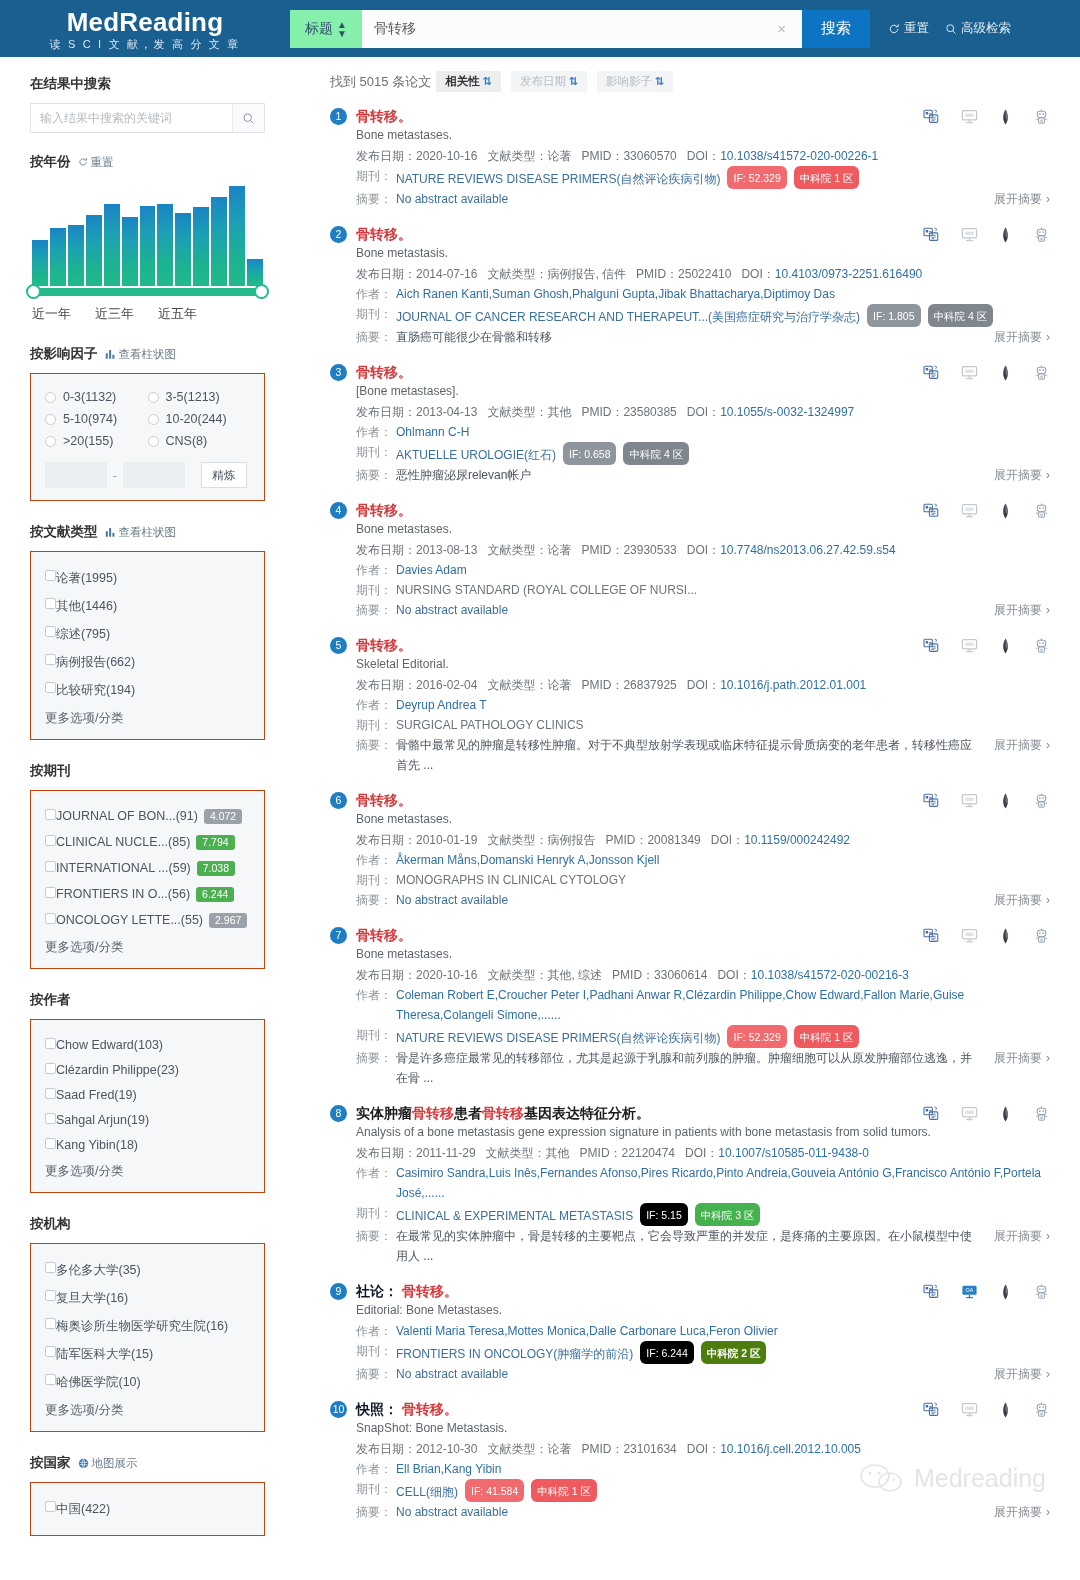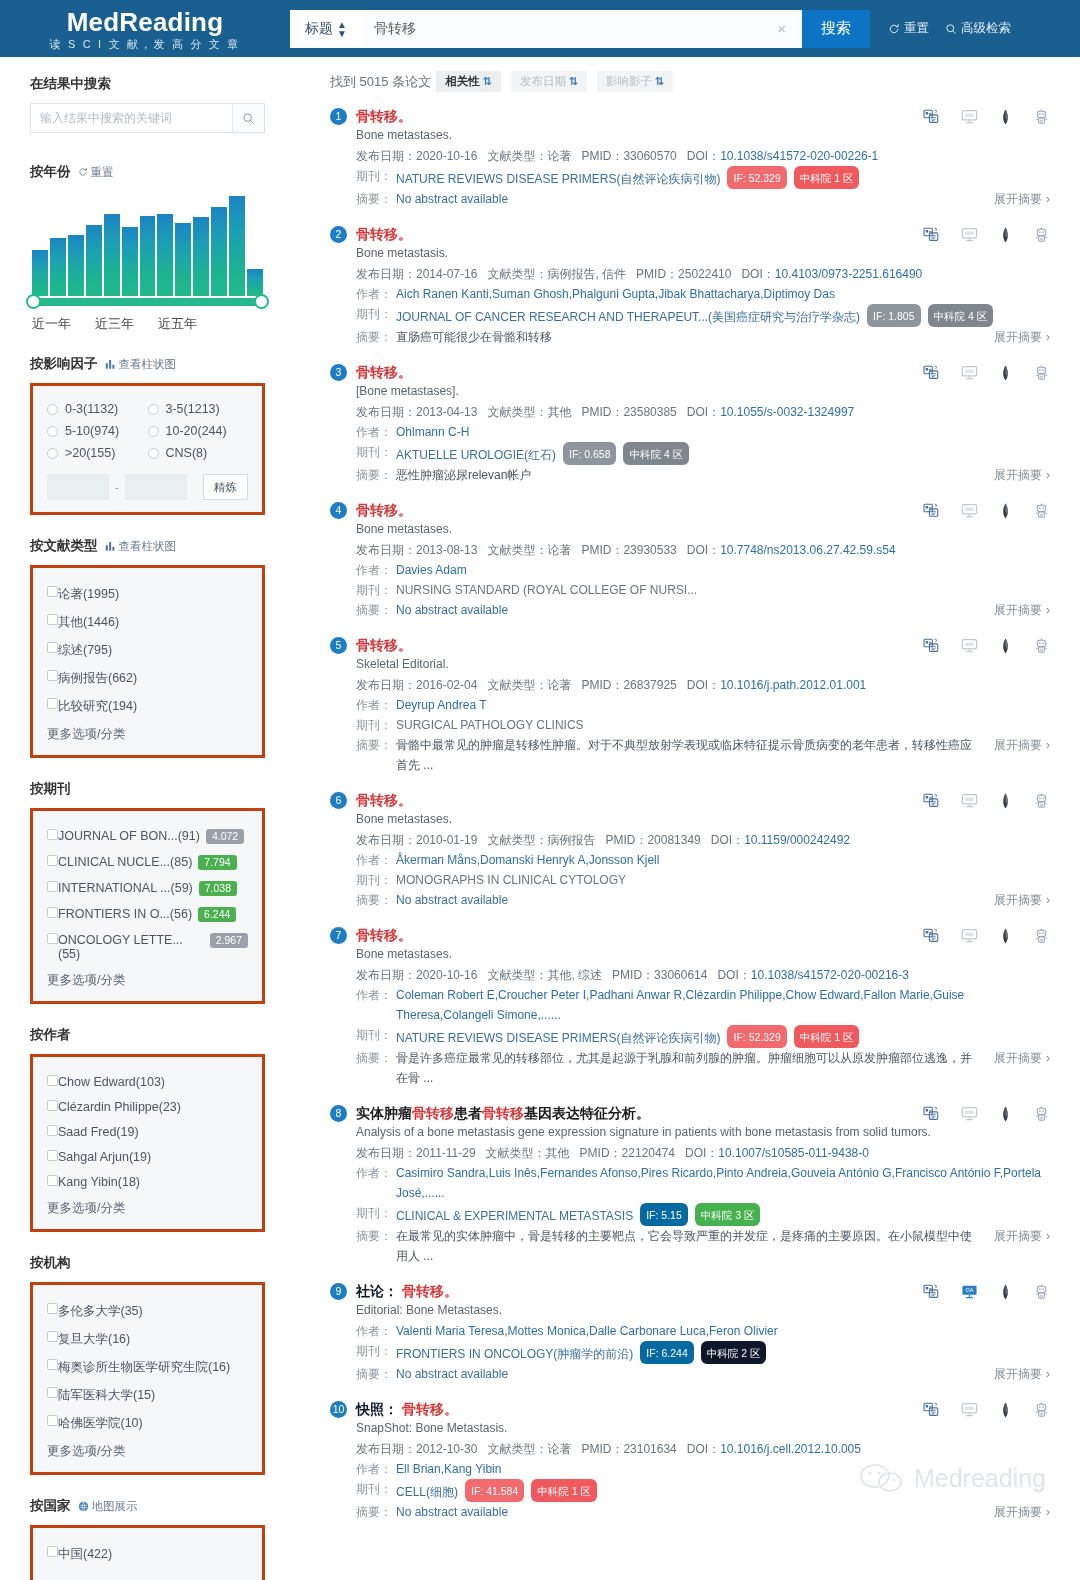--- a/index.html
+++ b/index.html
@@ -33,21 +33,21 @@
   .brand-tag {
     color: #dce8f2;
     font-size: 11px;
     letter-spacing: 2.2px;
     line-height: 14px;
     margin-top: 1px;
   }
   .search-wrap { display: flex; align-items: center; height: 38px; }
   .type-select {
     width: 72px; height: 38px;
-    background: #ffffff;
+    background: #86efac;
     border: none;
     color: #31506a;
     font-size: 14px;
     display: flex; align-items: center; justify-content: center; gap: 4px;
     cursor: pointer;
   }
   .type-select .updown { font-size: 10px; line-height: 9px; display: inline-block; }
   .search-box {
     width: 440px; height: 38px;
     background: #fbfcfd;
@@ -81,21 +81,21 @@
   .facet-title {
     font-size: 13.5px; font-weight: bold; color: #333;
     margin: 0 0 10px 0; display: flex; align-items: center; gap: 7px;
   }
   .facet-title .aux {
     font-weight: normal; font-size: 11.5px; color: #6a7b8a;
     display: flex; align-items: center; gap: 3px; cursor: pointer;
   }
   .sb-search {
     width: 235px; height: 30px; border: 1px solid #dfe3e8;
-    display: flex; align-items: stretch; background: #fff; margin-bottom: 30px;
+    display: flex; align-items: stretch; background: #fff; margin-bottom: 20px;
   }
   .sb-search input {
     flex: 1; border: none; outline: none; padding: 0 9px;
     font-size: 12px; color: #333; background: transparent;
     font-family: inherit;
   }
   .sb-search input::placeholder { color: #b6bcc2; }
   .sb-search .sbtn {
     width: 32px; border-left: 1px solid #e6e9ed; background: #fafbfc;
     display: flex; align-items: center; justify-content: center; cursor: pointer;
@@ -115,21 +115,21 @@
   .knob {
     width: 15px; height: 15px; border-radius: 50%;
     background: #fff; border: 2px solid #25b98c;
     position: absolute; top: -4px;
   }
   .knob.l { left: -4px; } .knob.r { right: -4px; }
   .yrbtns { display: flex; gap: 24px; margin-top: 9px; padding-left: 2px; }
   .yrbtn { font-size: 13px; color: #4a4a4a; cursor: pointer; }
 
   .facet-box {
-    width: 235px; background: #f5f7f8; border: 3px solid #c2410c;
+    width: 235px; background: #f5f7f8; border: 1px solid #c2410c;
     padding: 12px 14px; margin-bottom: 22px;
   }
   .facet-title-2 { margin-top: 22px; }
   .opt-grid { display: flex; flex-wrap: wrap; }
   .opt {
     width: 50%; display: flex; align-items: center; gap: 7px;
     font-size: 12.5px; color: #4c5560; padding: 4px 0; cursor: pointer;
   }
   .radio {
     width: 11px; height: 11px; border-radius: 50%;
@@ -202,25 +202,25 @@
     font-size: 12px; color: #868d95; white-space: nowrap; cursor: pointer;
     display: flex; align-items: center; gap: 4px;
   }
   .tag {
     display: inline-block; font-size: 10.5px; color: #fff;
     border-radius: 6px; padding: 1.5px 6px; margin-left: 7px;
     vertical-align: 1.5px;
   }
   .tag.if-red { background: #f06a6e; }
   .tag.if-gray { background: #8e959c; }
-  .tag.if-green { background: #0369a1; }
+  .tag.if-green { background: #000000; }
   .tag.z-red { background: #ef5a5e; }
   .tag.z-gray { background: #7f868d; }
   .tag.z-green { background: #46b14f; }
-  .tag.z-orange { background: #0f172a; }
+  .tag.z-orange { background: #4d7c0f; font-weight: bold; }
 
   .watermark {
     position: absolute; right: 34px; bottom: 34px;
     display: flex; align-items: center; gap: 9px;
     color: #e2e5e8; font-size: 25px; pointer-events: none;
   }
 </style>
 </head>
 <body>
 

